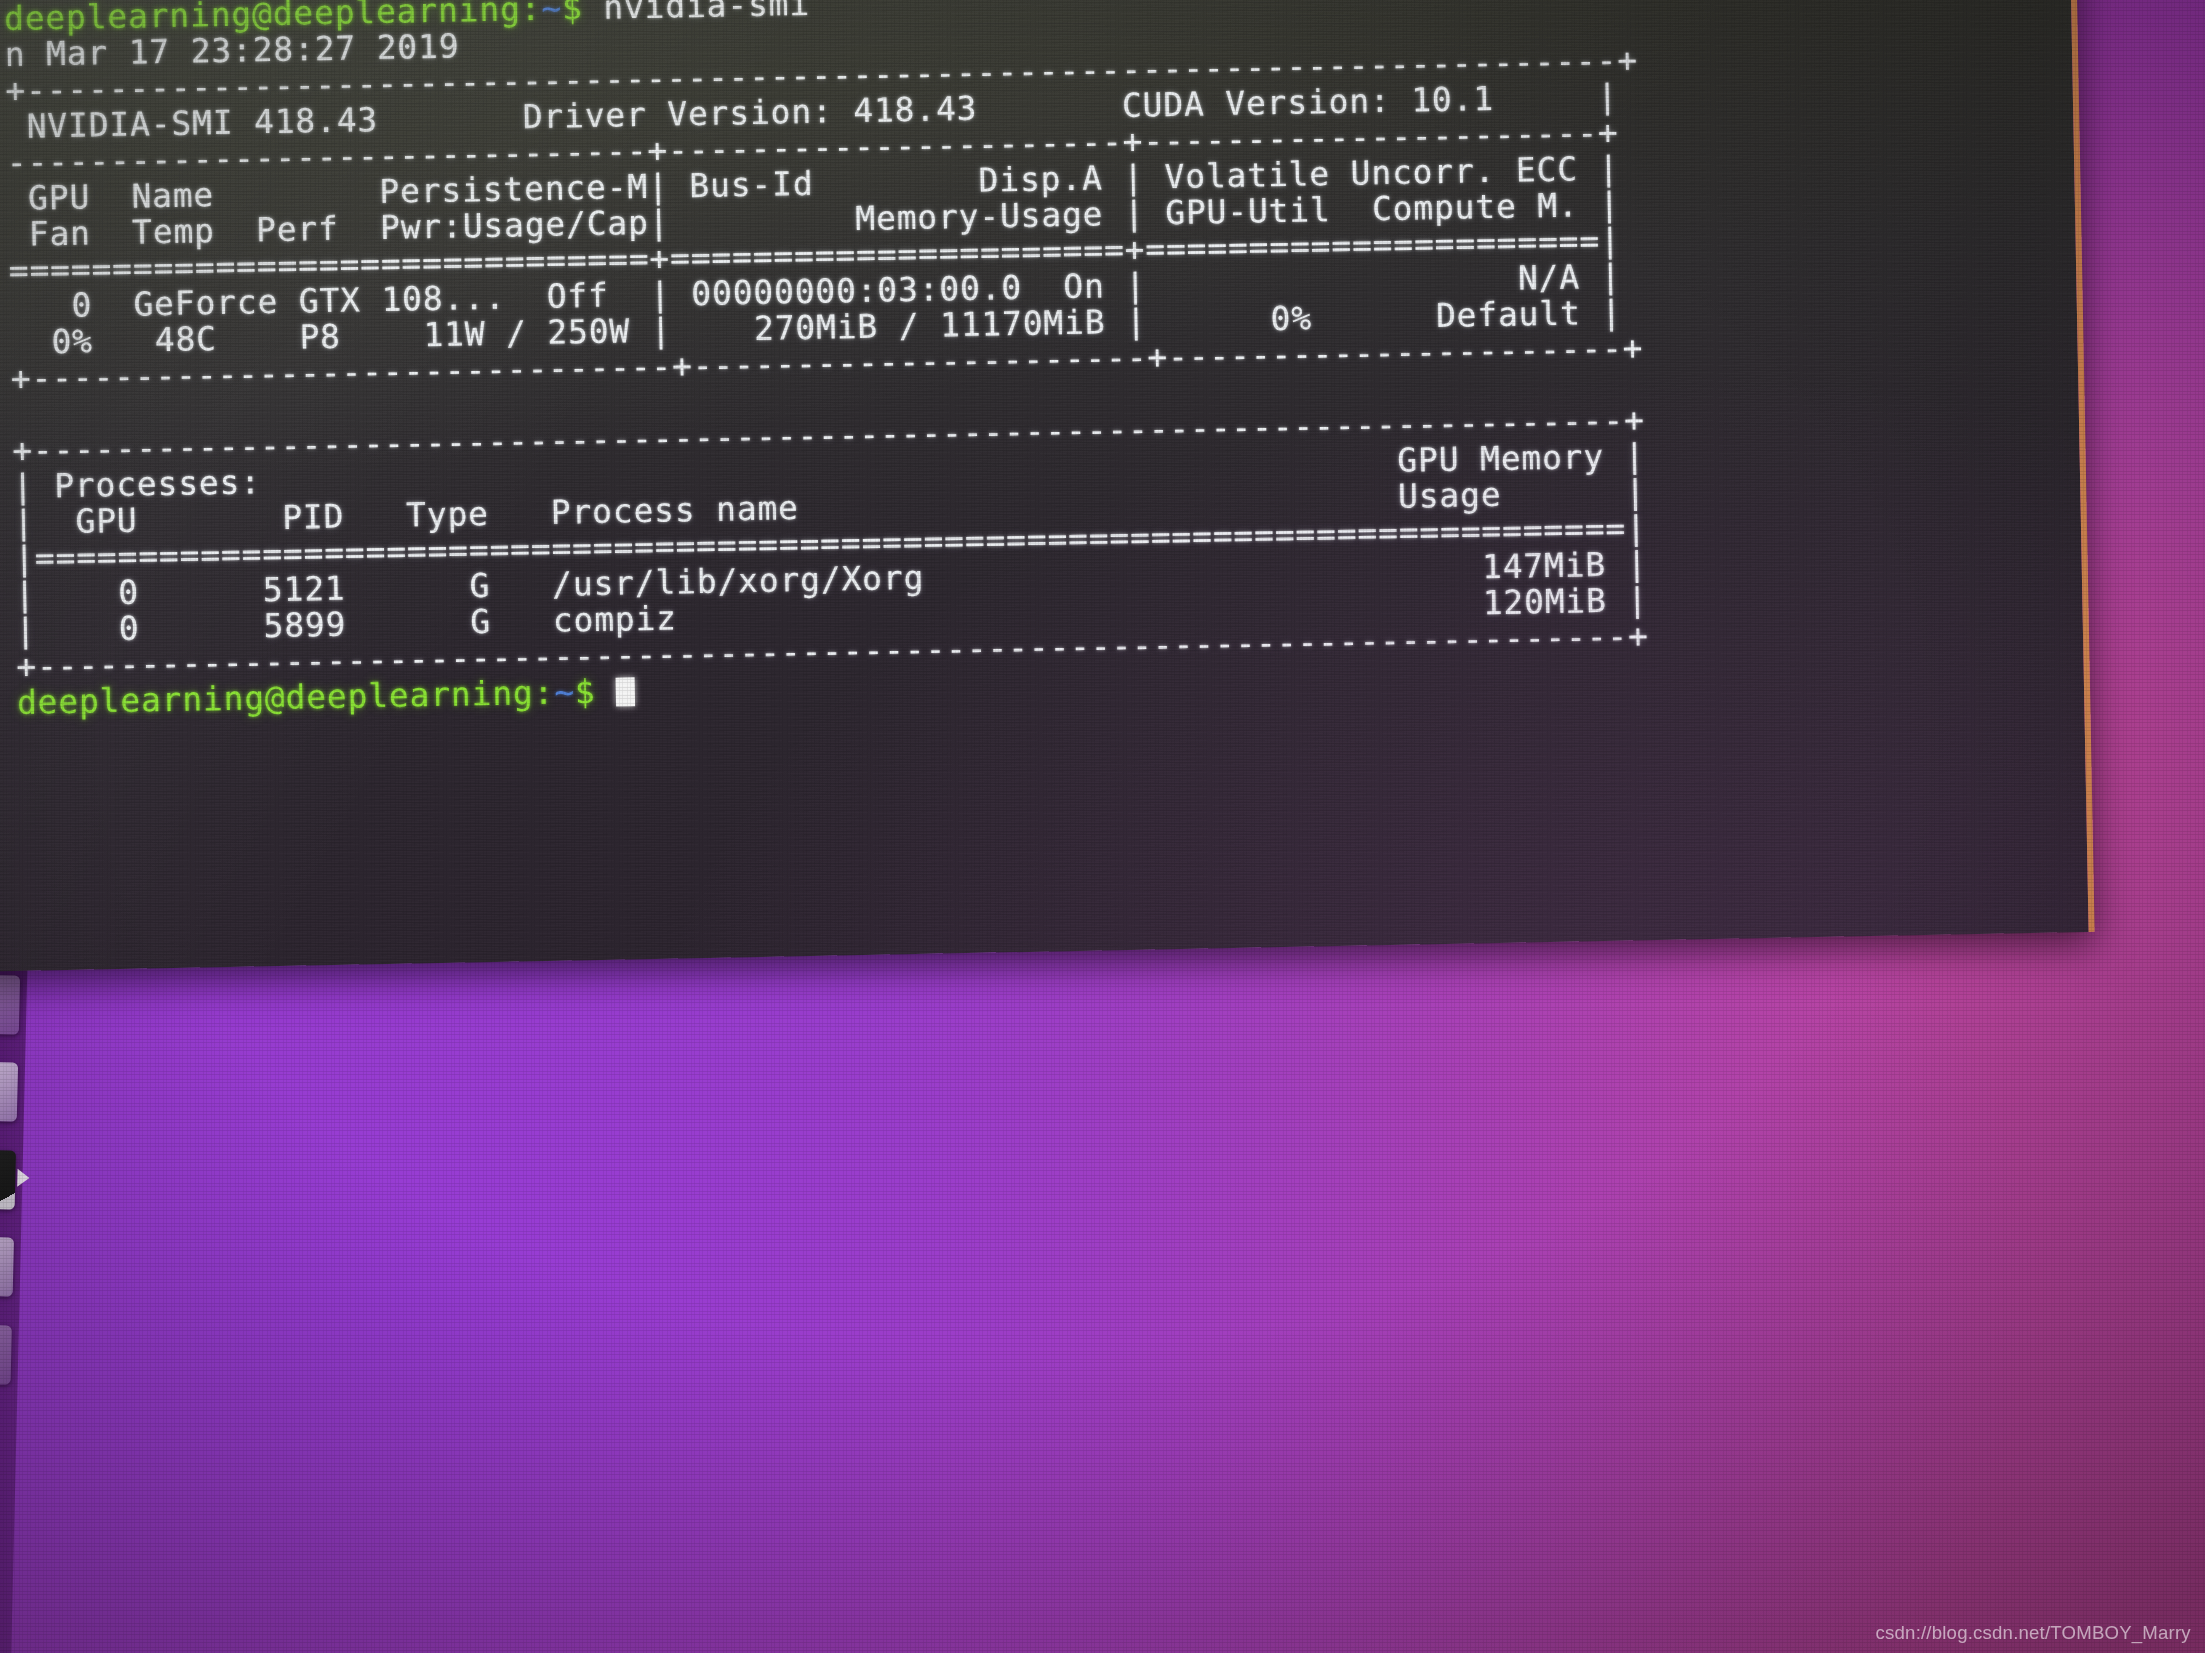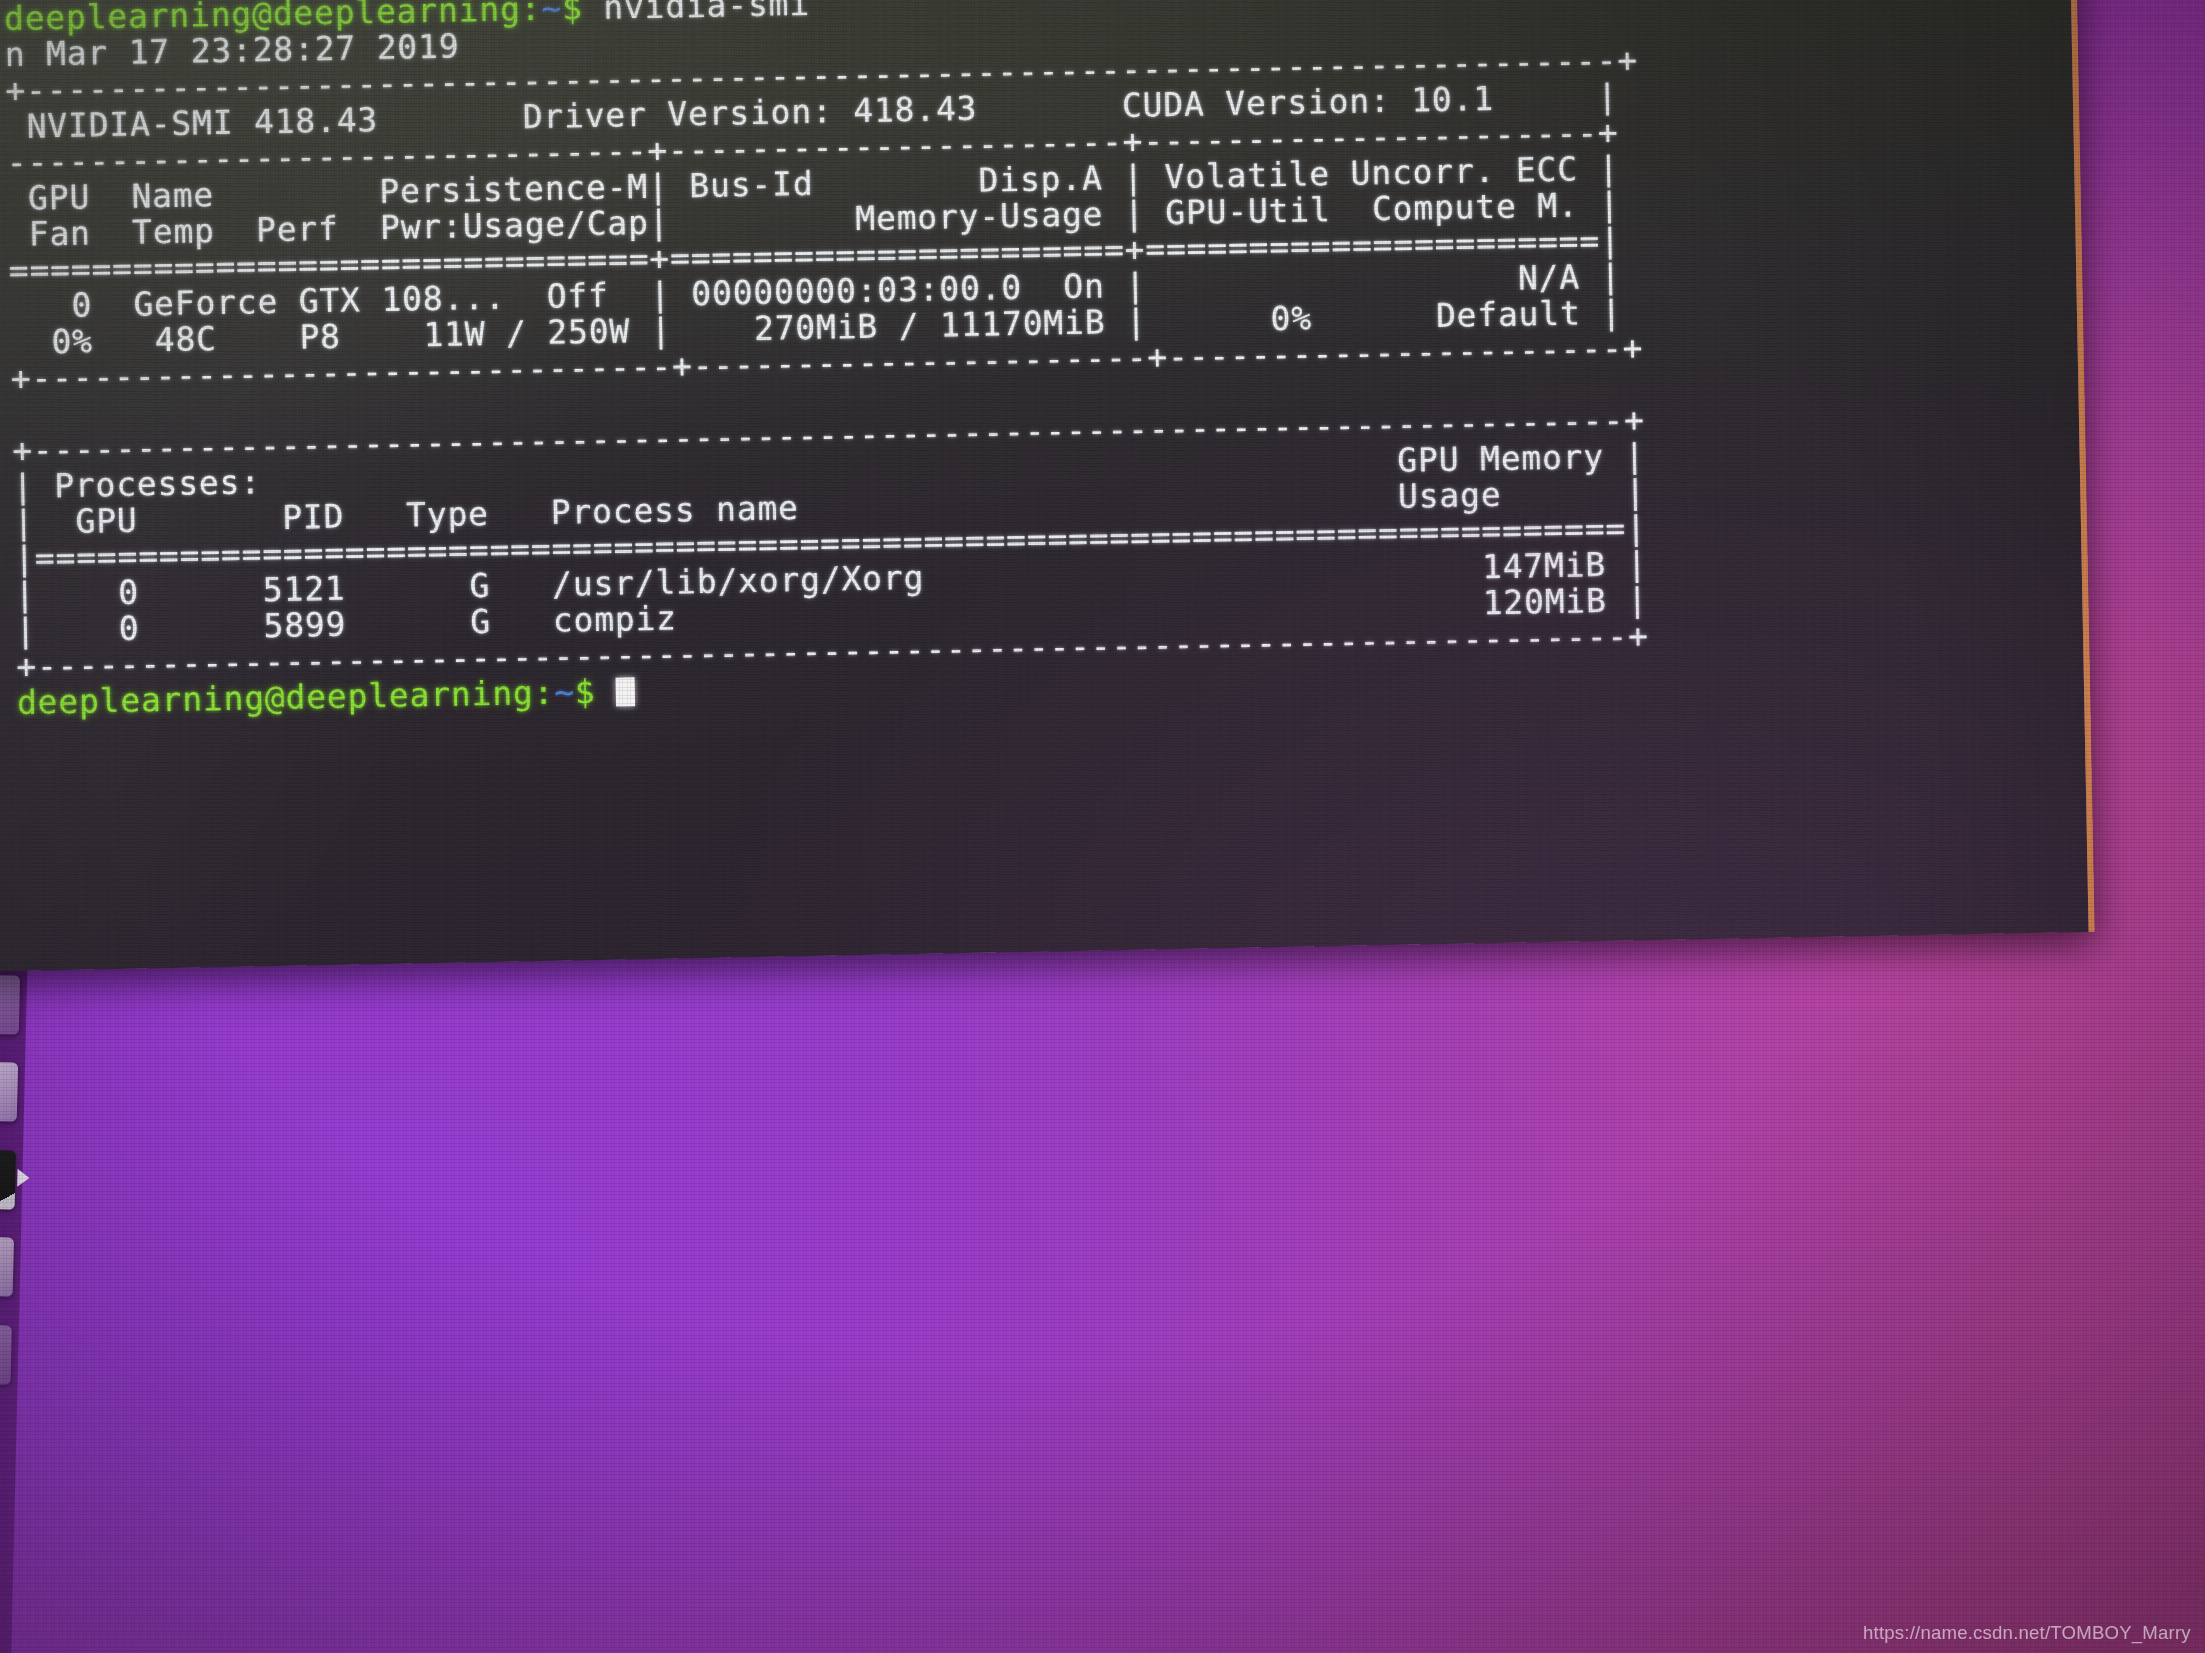--- a/index.html
+++ b/index.html
@@ -145,14 +145,14 @@
 <span class="prompt">deeplearning@deeplearning</span><span class="prompt">:</span><span class="tilde">~</span><span class="prompt">$</span> <span class="cursor"></span></pre>
 
     <div id="term-noise"></div>
     <div id="term-glare"></div>
   </div>
 </div>
 
 <div id="scanlines"></div>
 <div id="vignette"></div>
 
-<div id="watermark">https://name.csdn.net/TOMBOY_Marry</div>
+<div id="watermark">csdn://blog.csdn.net/TOMBOY_Marry</div>
 
 
 </body></html>

